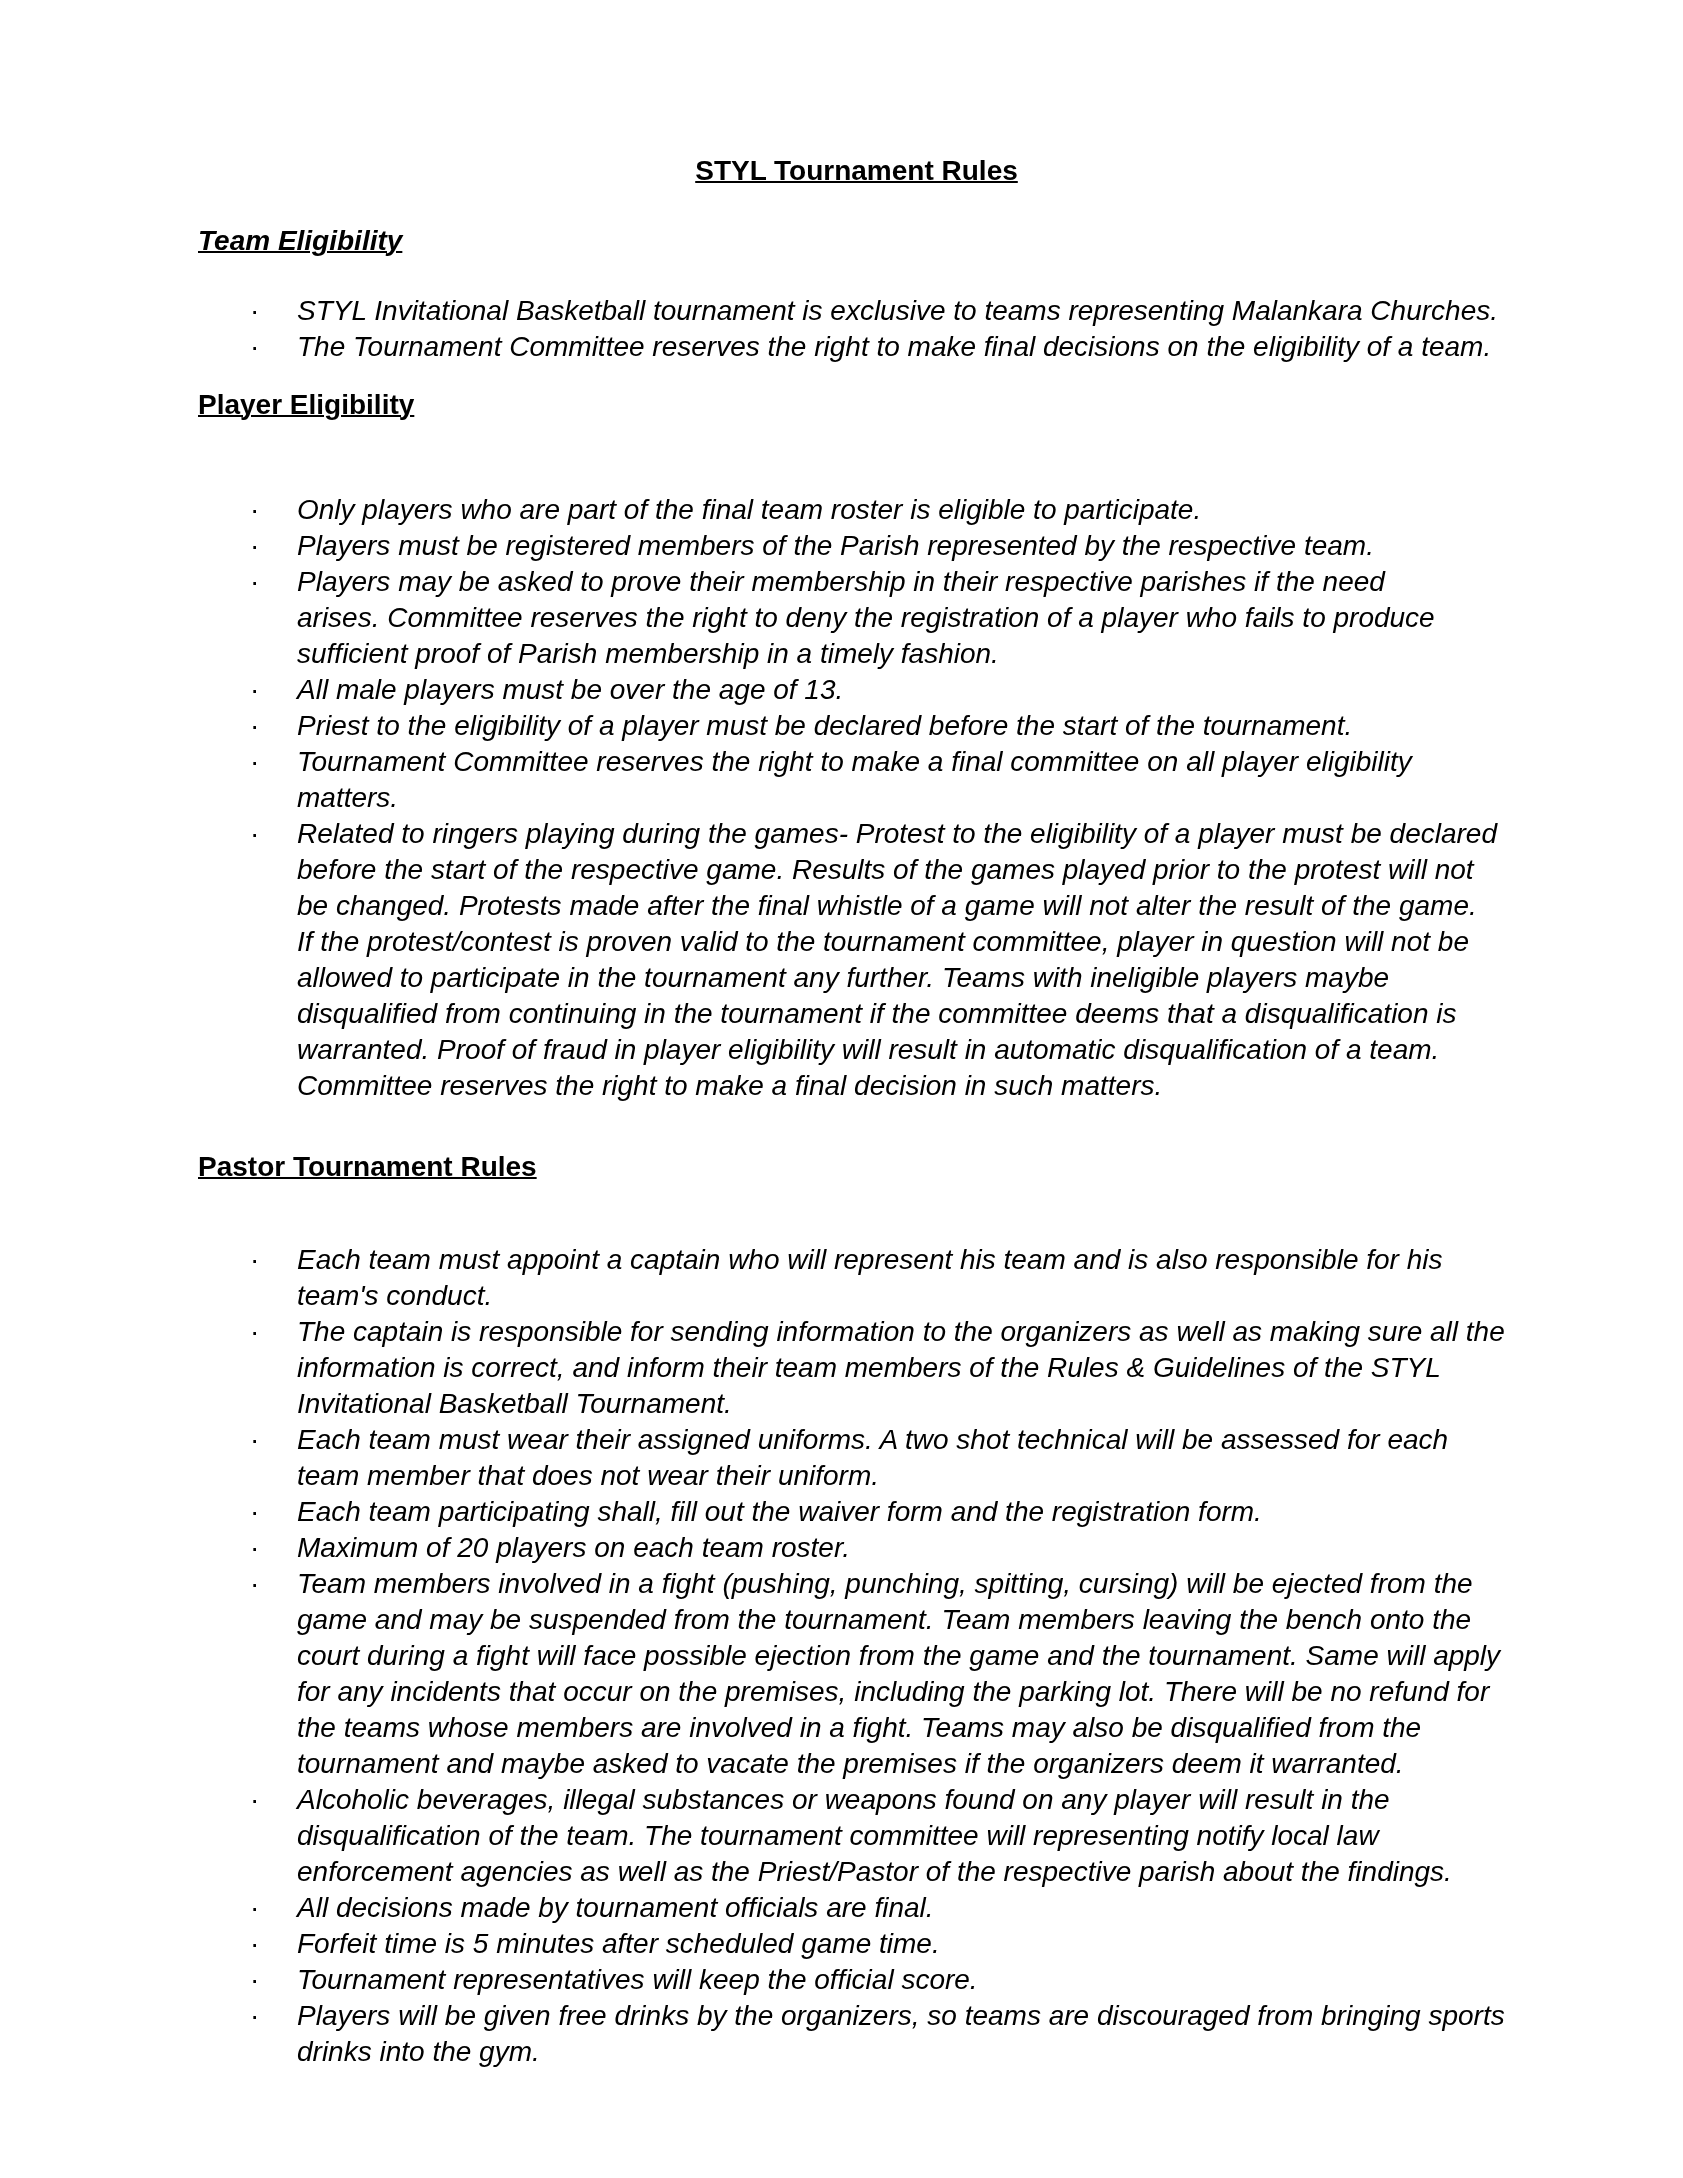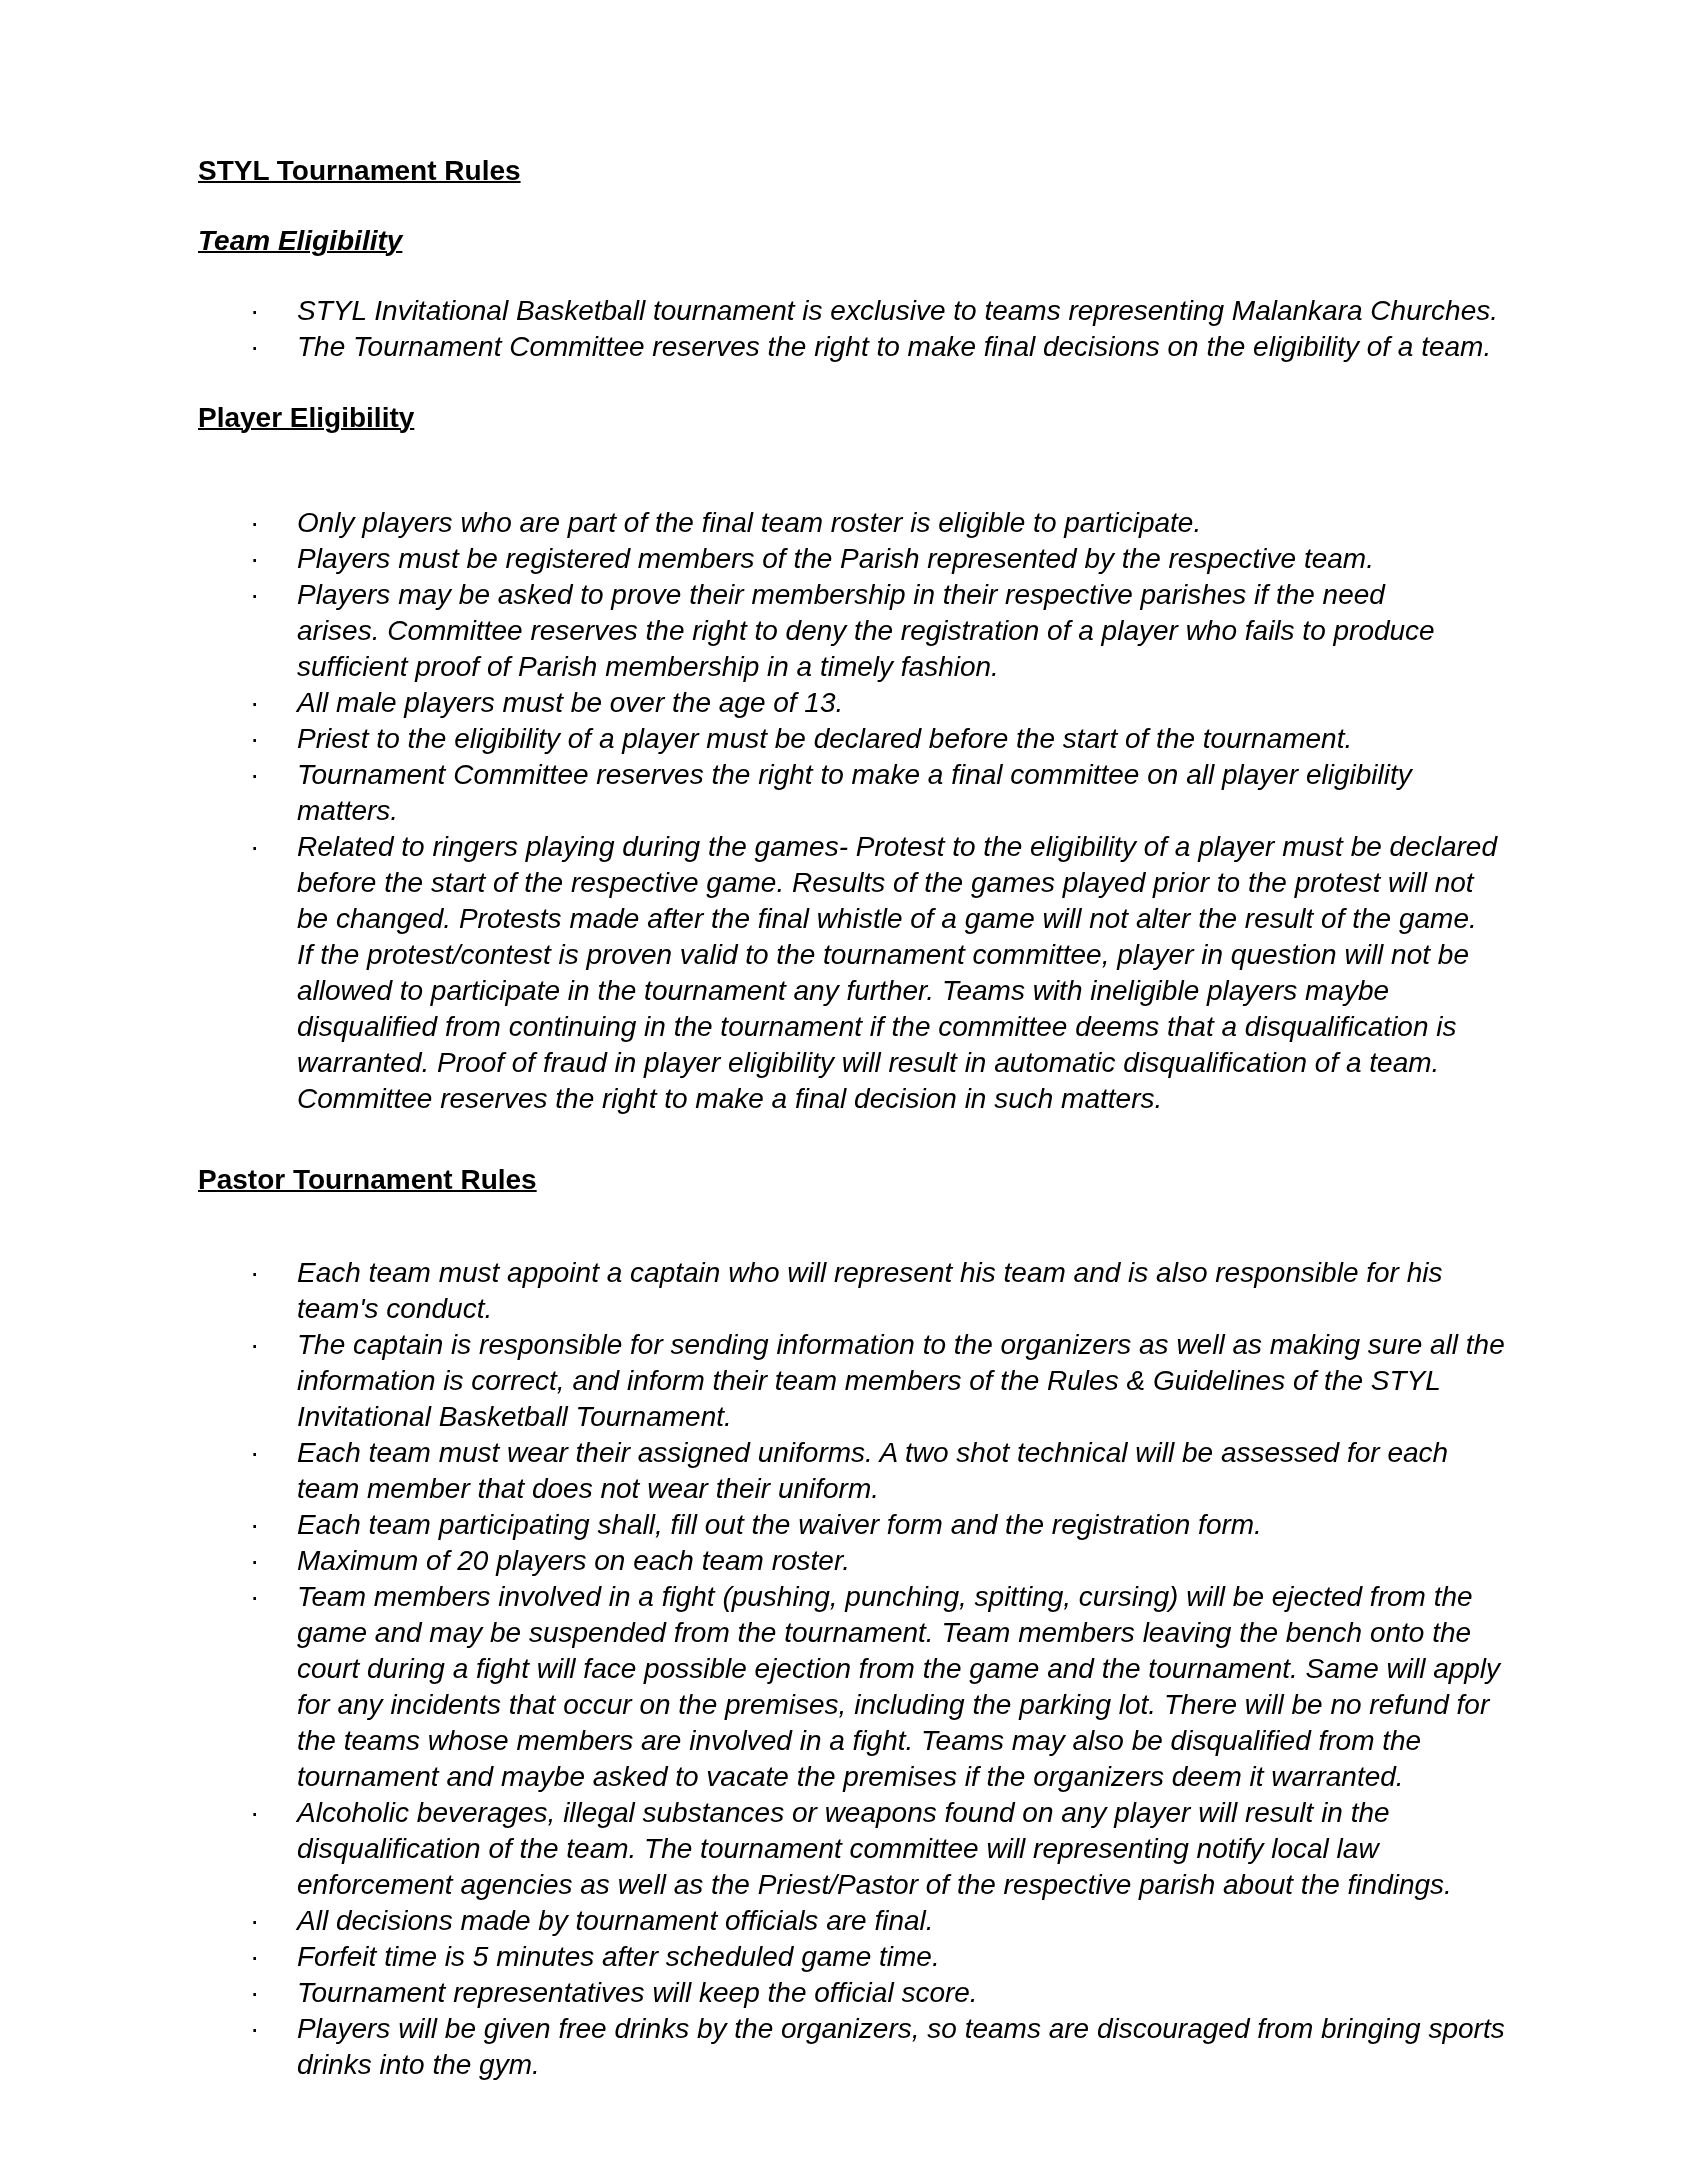--- a/index.html
+++ b/index.html
@@ -17,30 +17,31 @@
     box-sizing: border-box;
     width: 1683px;
     height: 2178px;
     padding: 153px 168px 0 198px;
   }
   .title {
     font-weight: bold;
     text-decoration: underline;
     text-decoration-thickness: 2px;
     white-space: nowrap;
+    text-align: center;
   }
   .heading {
     font-weight: bold;
     text-decoration: underline;
     text-decoration-thickness: 2px;
     white-space: nowrap;
   }
   .s0 .heading { margin-top: 34px; font-style: italic; }
   .s0 .bullets { margin-top: 34px; }
-  .s1 .heading { margin-top: 35px; }
+  .s1 .heading { margin-top: 22px; }
   .s1 .bullets { margin-top: 69px; }
   .s2 .heading { margin-top: 45px; }
   .s2 .bullets { margin-top: 57px; }
   .item {
     display: flex;
     align-items: flex-start;
   }
   .dot {
     flex: 0 0 99px;
     box-sizing: border-box;

